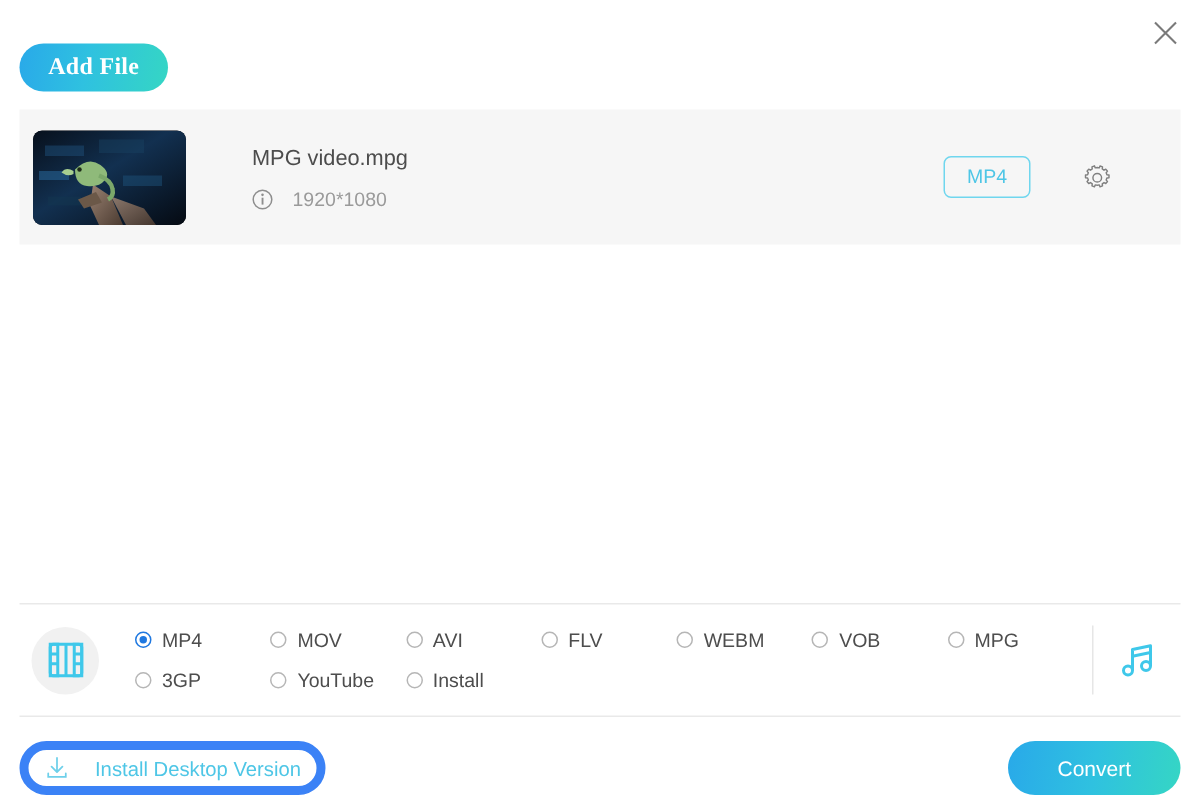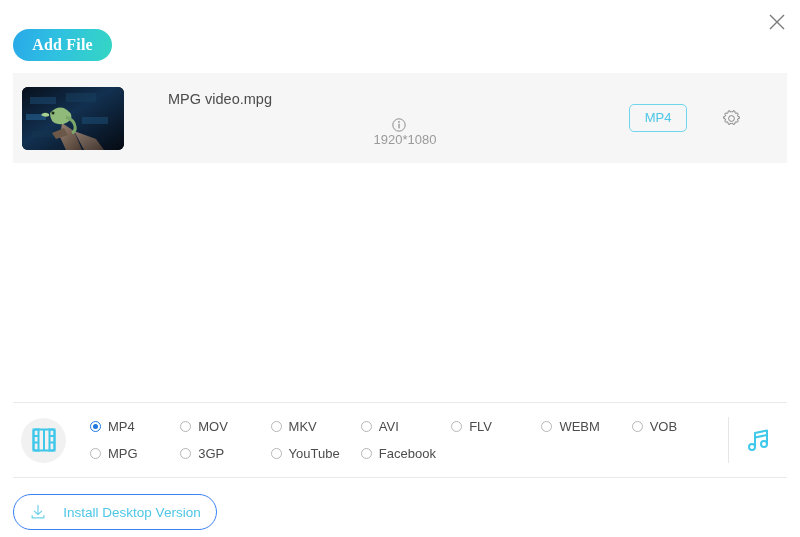--- a/index.html
+++ b/index.html
@@ -87,21 +87,20 @@
     color: #4c4c4c;
     line-height: 20px;
     white-space: nowrap;
     overflow: hidden;
     text-overflow: ellipsis;
   }
   .file-sub {
     display: flex;
     align-items: center;
     margin-top: 9px;
-    flex-direction: column;
   }
   .info-icon { width: 14px; height: 14px; flex: none; }
   .file-res {
     margin-left: 13px;
     font-size: 13px;
     color: #9a9a9a;
   }
 
   .row-actions {
     display: flex;
@@ -209,21 +208,21 @@
     cursor: pointer;
   }
 
   
   .install-btn {
     position: absolute;
     left: 13px;
     top: 494px;
     width: 204px;
     height: 36px;
-    border: 1px solid #3b82f6;
+    border: 6px solid #3b82f6;
     border-radius: 18px;
     background: #ffffff;
     color: #4ec6e6;
     font-size: 13.5px;
     display: flex;
     align-items: center;
     justify-content: center;
     cursor: pointer;
   }
   .install-btn .dl-icon { margin-right: 16px; display: flex; }
@@ -329,24 +328,20 @@
       <label class="fmt-opt selected">
         <span class="radio"></span>
         <span class="fmt-label">MP4</span>
       </label>
       <label class="fmt-opt">
         <span class="radio"></span>
         <span class="fmt-label">MOV</span>
       </label>
       <label class="fmt-opt">
         <span class="radio"></span>
-        <span class="fmt-label">MKV</span>
-      </label>
-      <label class="fmt-opt">
-        <span class="radio"></span>
         <span class="fmt-label">AVI</span>
       </label>
       <label class="fmt-opt">
         <span class="radio"></span>
         <span class="fmt-label">FLV</span>
       </label>
 
       <label class="fmt-opt">
         <span class="radio"></span>
         <span class="fmt-label">WEBM</span>
@@ -362,21 +357,21 @@
       <label class="fmt-opt">
         <span class="radio"></span>
         <span class="fmt-label">3GP</span>
       </label>
       <label class="fmt-opt">
         <span class="radio"></span>
         <span class="fmt-label">YouTube</span>
       </label>
       <label class="fmt-opt">
         <span class="radio"></span>
-        <span class="fmt-label">Facebook</span>
+        <span class="fmt-label">Install</span>
       </label>
     </div>
 
     <div class="v-divider"></div>
 
     <div class="audio-icon">
       <svg width="26" height="26" viewBox="0 0 26 26" aria-hidden="true">
         <path d="M10 20 V6 L22 3.5 V17" fill="none" stroke="#3fc8ea" stroke-width="2" stroke-linejoin="round"></path>
         <path d="M10 10.5 L22 8" fill="none" stroke="#3fc8ea" stroke-width="2"></path>
         <circle cx="7" cy="20" r="3" fill="none" stroke="#3fc8ea" stroke-width="2"></circle>
@@ -389,14 +384,15 @@
   <div class="install-btn">
     <span class="dl-icon">
       <svg width="18" height="18" viewBox="0 0 20 20" aria-hidden="true">
         <path d="M10 2.5 V12.5 M6 9 L10 13 L14 9" fill="none" stroke="#6ed0ea" stroke-width="1.3" stroke-linecap="round" stroke-linejoin="round"></path>
         <path d="M3.5 14 V16.5 H16.5 V14" fill="none" stroke="#6ed0ea" stroke-width="1.3" stroke-linecap="round"></path>
       </svg>
     </span>
     <span>Install Desktop Version</span>
   </div>
 
+  <button class="convert-btn">Convert</button>
 
 </div>
 
 </body></html>

